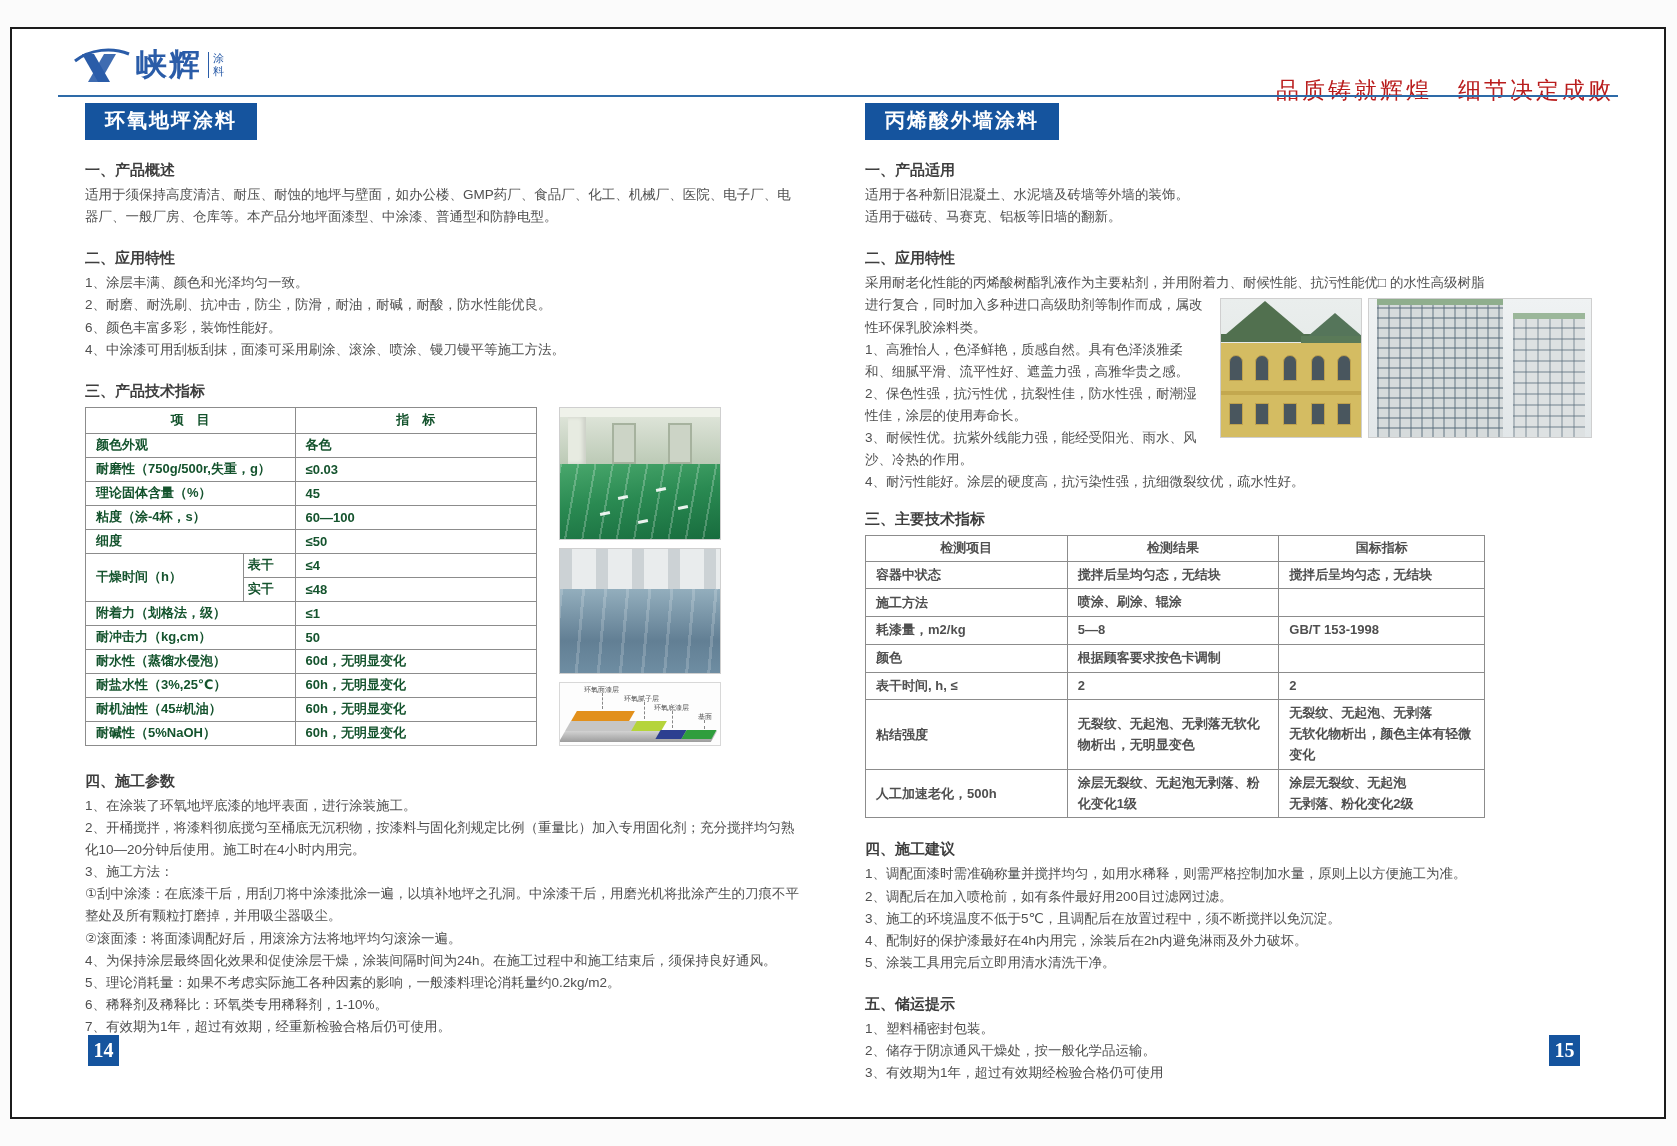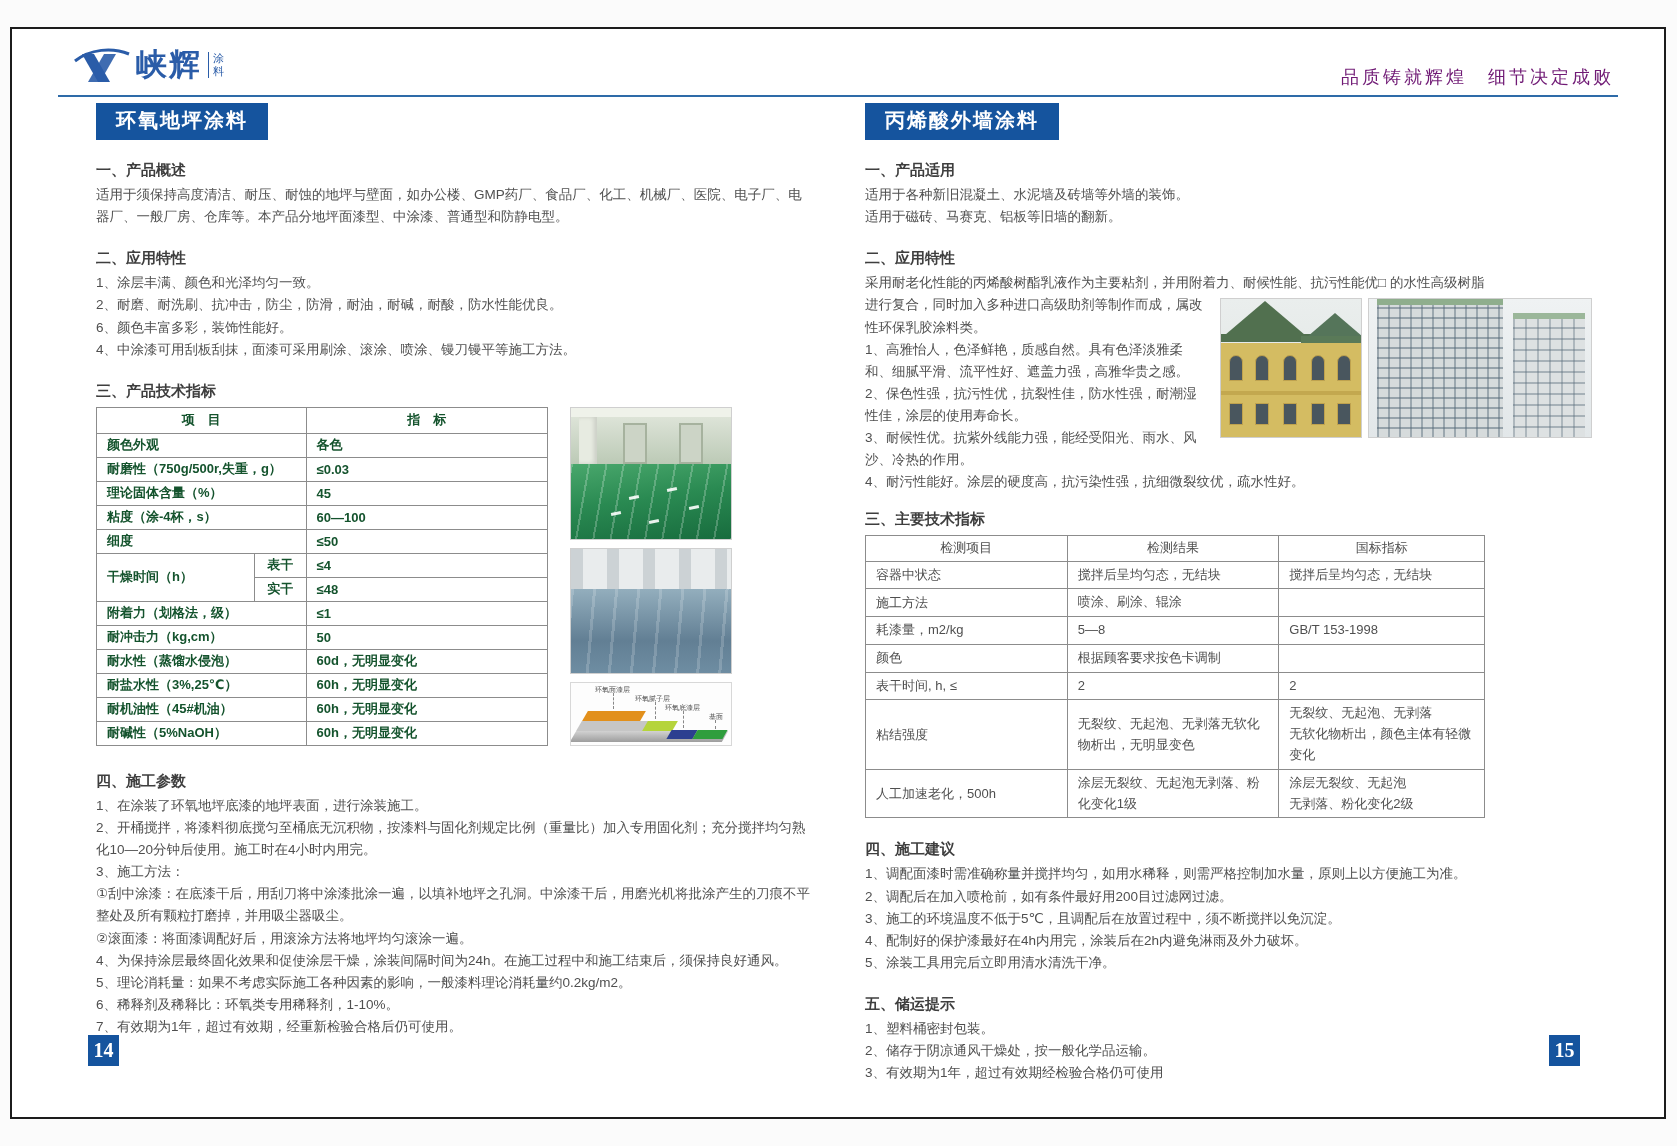--- a/index.html
+++ b/index.html
@@ -9,42 +9,42 @@
   .frame { position:absolute; left:10px; top:27px; width:1656px; height:1092px;
            border:2px solid #1c1c1c; background:#fff; }
 
   
   .logo { position:absolute; left:62px; top:14px; display:flex; align-items:center; height:44px; }
   .logo-mark { width:56px; height:38px; }
   .logo-name { font-size:31px; font-weight:bold; color:#2a5ca8; letter-spacing:2px; margin-left:6px; }
   .logo-sub { margin-left:6px; border-left:1px solid #2a5ca8; padding-left:4px;
               display:flex; flex-direction:column; justify-content:center; }
   .logo-sub span { font-size:11px; color:#2a5ca8; line-height:1.15; }
-  .tagline { position:absolute; right:50px; top:36px; font-size:18px; color:#701a75; letter-spacing:3px; }
+  .tagline { position:absolute; right:50px; top:46px; font-size:23px; color:#b91c1c; letter-spacing:3px; }
   .header-rule { position:absolute; left:46px; right:46px; top:66px; height:2px; background:#2e6ba8; }
 
   
   .col { position:absolute; top:74px; }
-  .col-left  { left:84px;  width:718px; }
+  .col-left  { left:73px;  width:718px; }
   .col-right { left:853px; width:727px; }
 
   .title-box { display:inline-block; background:#15549e; color:#fff; font-size:20px;
                font-weight:bold; letter-spacing:2px; padding:4px 20px 6px; }
 
   .sec-h { font-size:15px; font-weight:bold; color:#3e3e3e; margin-top:21px; margin-bottom:4px; }
   .body-text, .item { font-size:13.5px; color:#4f4f4f; line-height:1.64; }
 
   
   .tech-flex { display:flex; margin-top:6px; }
   table { border-collapse:collapse; }
   .spec-table { width:452px; }
   .spec-table th, .spec-table td { border:1px solid #8c8c8c; font-size:13px; color:#14532d;
       padding:2px 10px; height:24px; font-weight:bold; text-align:left; }
   .spec-table th { text-align:center; height:26px; }
-  .spec-table td.sub { text-align:center; padding:2px 4px; }
+  .spec-table td.sub { padding:2px 4px; }
 
   .img-stack { width:162px; margin-left:22px; display:flex; flex-direction:column; gap:8px; }
 
   
   .photo-floor-green { position:relative; width:162px; height:133px; overflow:hidden; border:1px solid #cfcfcf; }
   .g-wall { position:absolute; left:0; top:0; width:100%; height:56px; background:linear-gradient(#e3e8de,#bccab6); }
   .g-ceil { position:absolute; left:0; top:0; width:100%; height:9px; background:#eff2ea; }
   .g-col  { position:absolute; left:8px; top:9px; width:18px; height:47px; background:#e7ebe1; box-shadow:inset -3px 0 4px rgba(0,0,0,.12); }
   .g-door { position:absolute; top:15px; width:24px; height:41px; background:#ccd4c6; border:2px solid #a6b29e; }
   .g-floor { position:absolute; left:0; top:56px; width:100%; height:77px;
@@ -99,21 +99,21 @@
                        repeating-linear-gradient(90deg, rgba(85,105,120,.45) 0 2px, transparent 2px 11px); }
   .h-roof1 { position:absolute; left:8px; top:0; width:126px; height:7px; background:#8fae8d; }
   .h-tower2 { position:absolute; left:144px; top:20px; width:72px; height:120px; background-color:#dde1e2;
       background-image:repeating-linear-gradient(0deg, rgba(85,105,120,.4) 0 2px, transparent 2px 11px),
                        repeating-linear-gradient(90deg, rgba(85,105,120,.35) 0 2px, transparent 2px 12px); }
   .h-roof2 { position:absolute; left:144px; top:14px; width:72px; height:6px; background:#9bb79a; }
 
   
   .test-table { width:620px; margin-top:6px; }
   .test-table th, .test-table td { border:1px solid #8c8c8c; font-size:13px; color:#4f4f4f;
-      padding:3px 10px; font-weight:normal; vertical-align:middle; }
+      padding:3px 10px; font-weight:bold; vertical-align:middle; }
   .test-table th { text-align:center; height:26px; }
   .test-table td { height:24px; }
   .test-table td.val { white-space:pre-line; line-height:1.6; }
 
   
   .page-num { position:absolute; width:31px; height:31px; background:#15549e; color:#fff;
               font-family:"Liberation Serif","DejaVu Serif",serif; font-weight:bold; font-size:20px;
               display:flex; align-items:center; justify-content:center; }
   .pn-left  { left:76px;  top:1006px; }
   .pn-right { left:1537px; top:1006px; }

